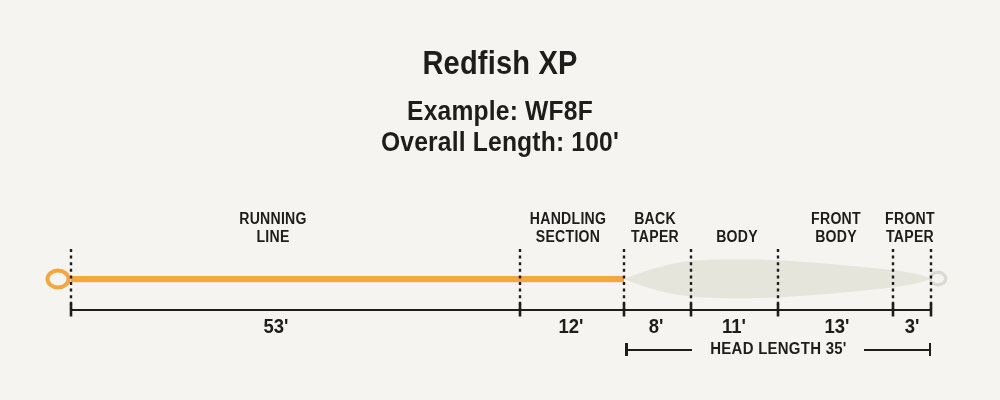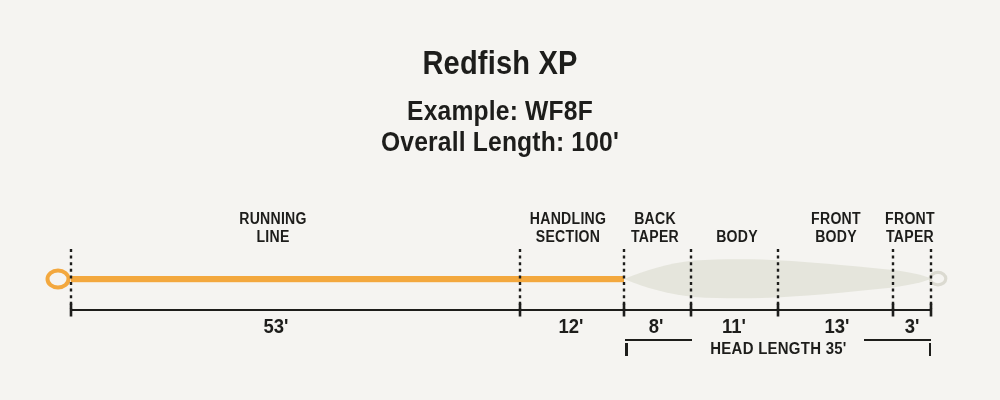--- a/index.html
+++ b/index.html
@@ -31,21 +31,21 @@
     font-size: 16px; font-weight: bold; line-height: 18px;
     letter-spacing: 0.3px; text-transform: uppercase;
   }
   .len-label {
     position: absolute; top: 307px; width: 60px; text-align: center;
     font-size: 21px; font-weight: bold; line-height: 22px;
   }
 
   .head-bracket {
     position: absolute; left: 625px; top: 331px; width: 306px; height: 21px;
-    display: flex; align-items: flex-start;
+    display: flex; align-items: center;
   }
   .head-bracket::before, .head-bracket::after {
     content: ""; position: absolute; top: 4px; width: 2.5px; height: 13px;
     background: #1D1D1B;
   }
   .head-bracket::before { left: 0; }
   .head-bracket::after  { right: 0; }
   .hb-line { flex: 1 1 auto; height: 2px; background: #1D1D1B; }
   .hb-text {
     flex: 0 0 auto; margin: 0 9px;

